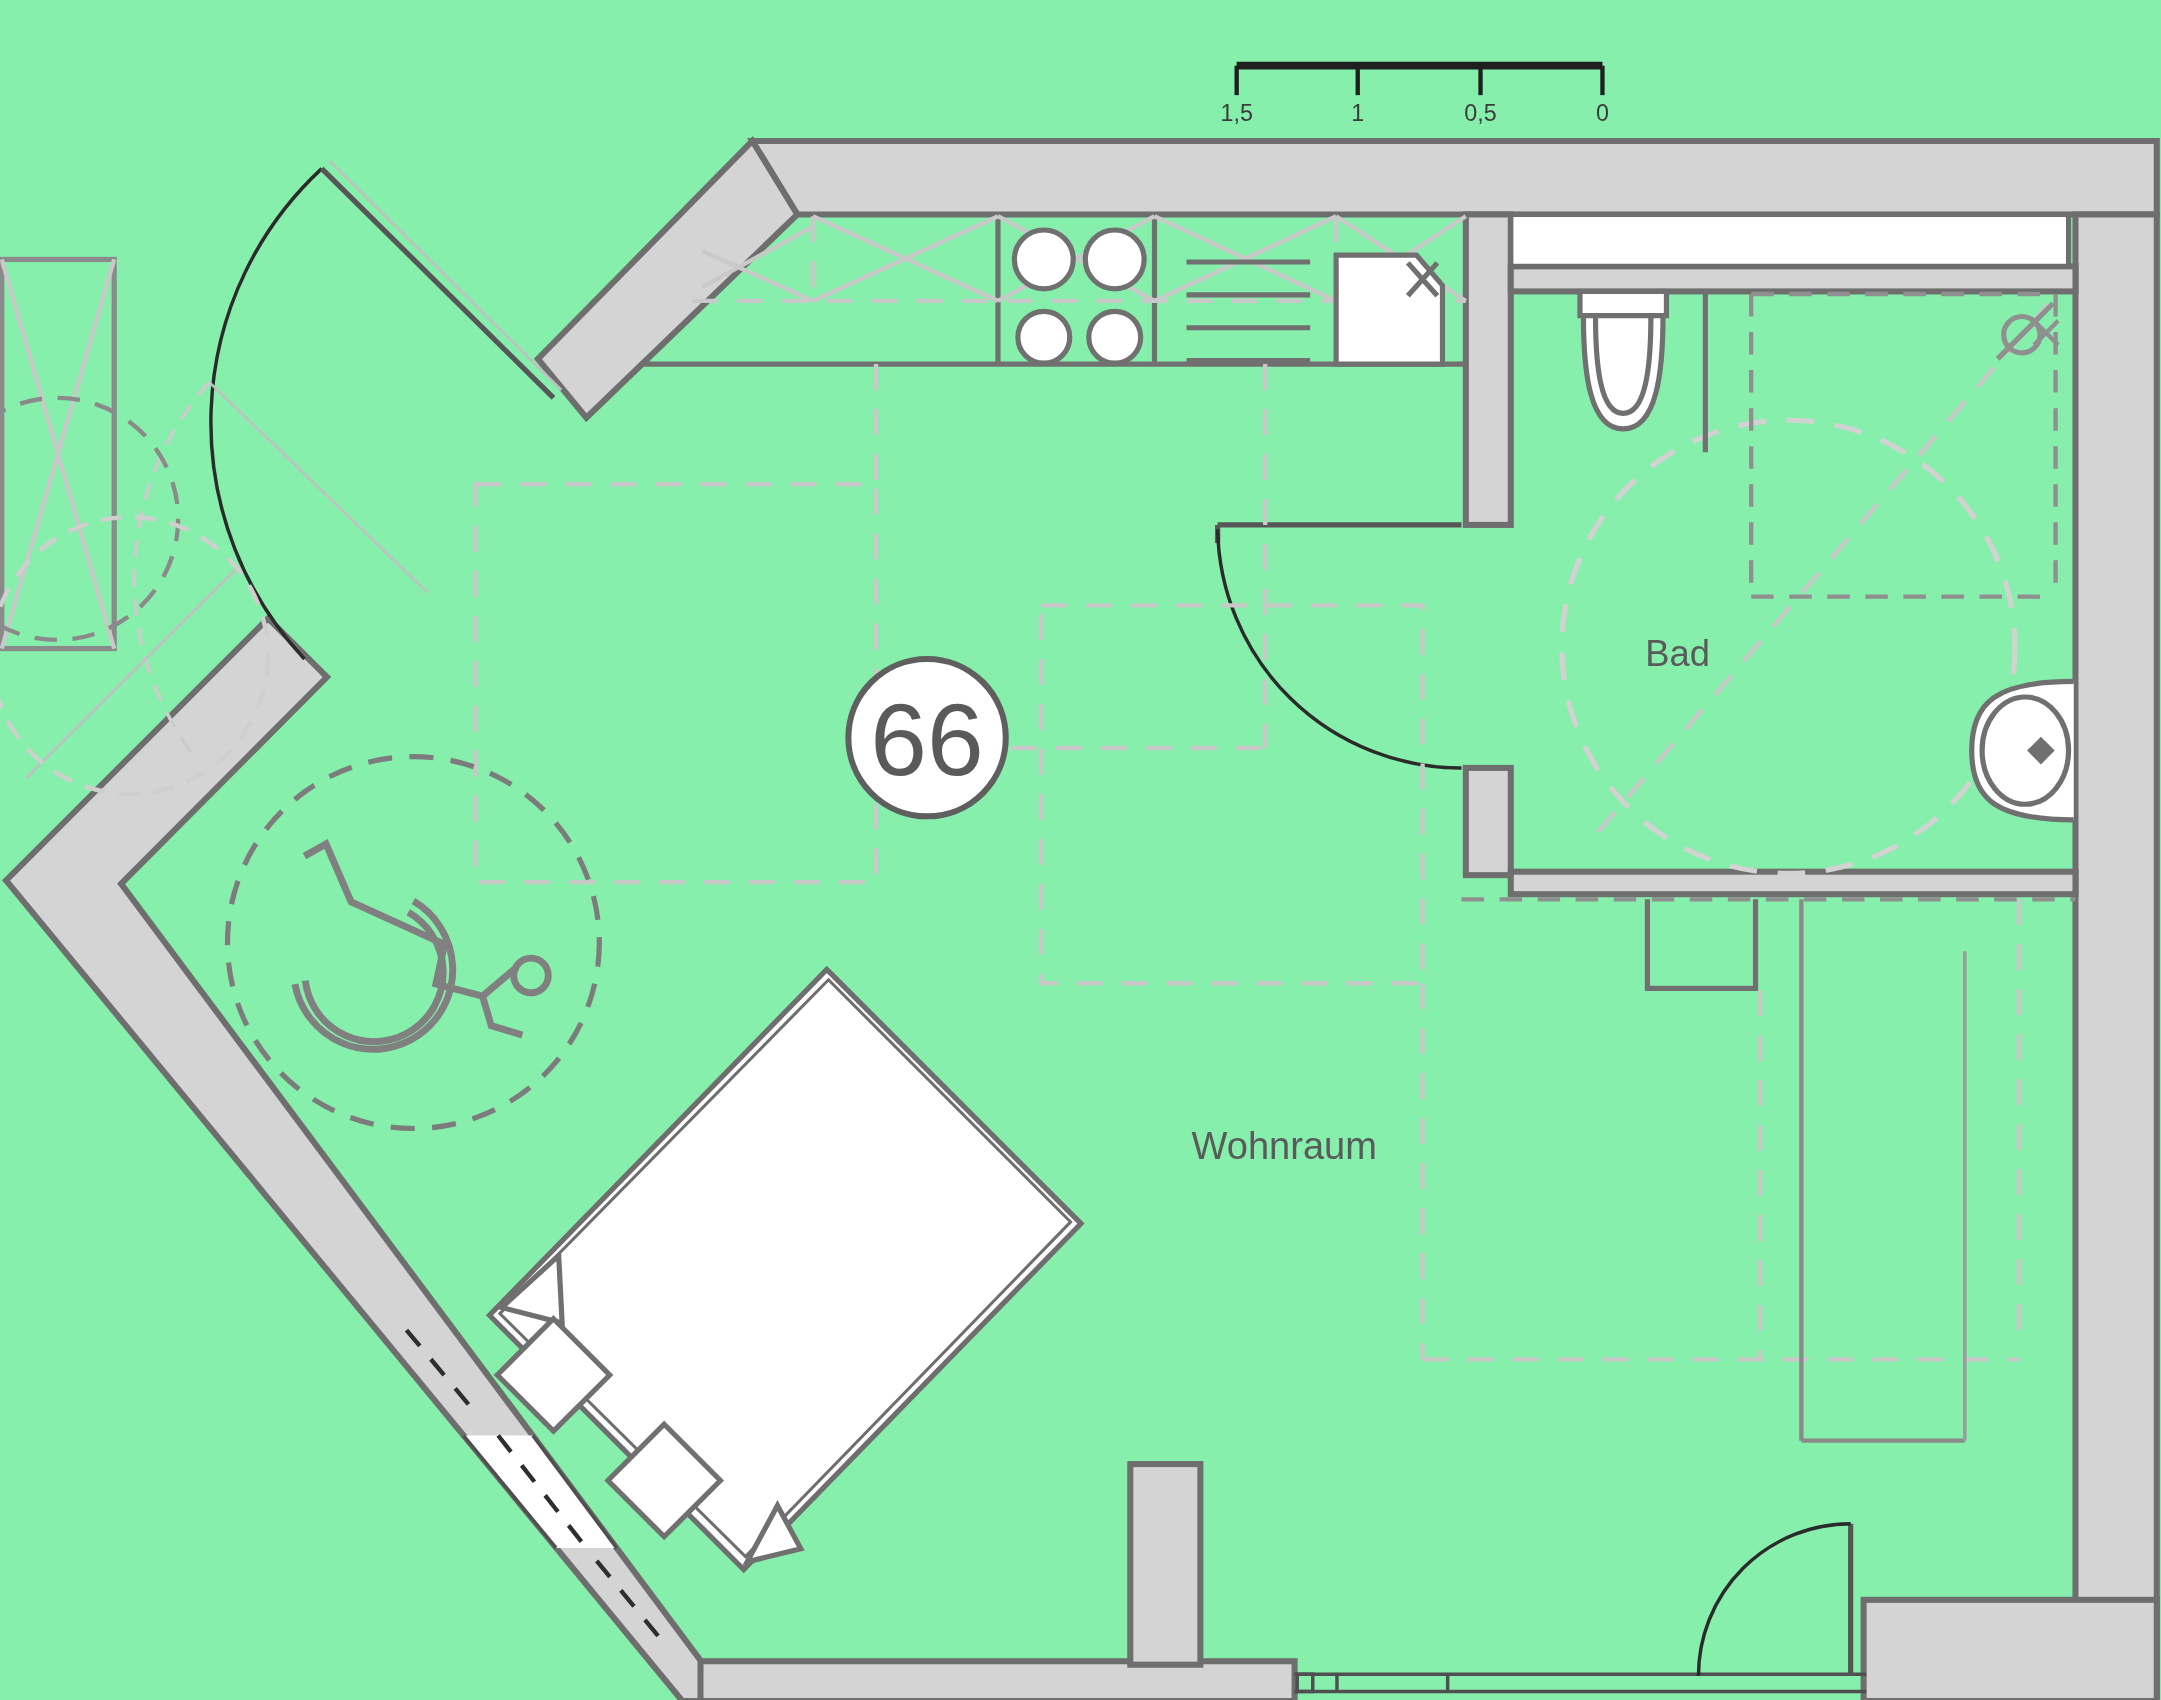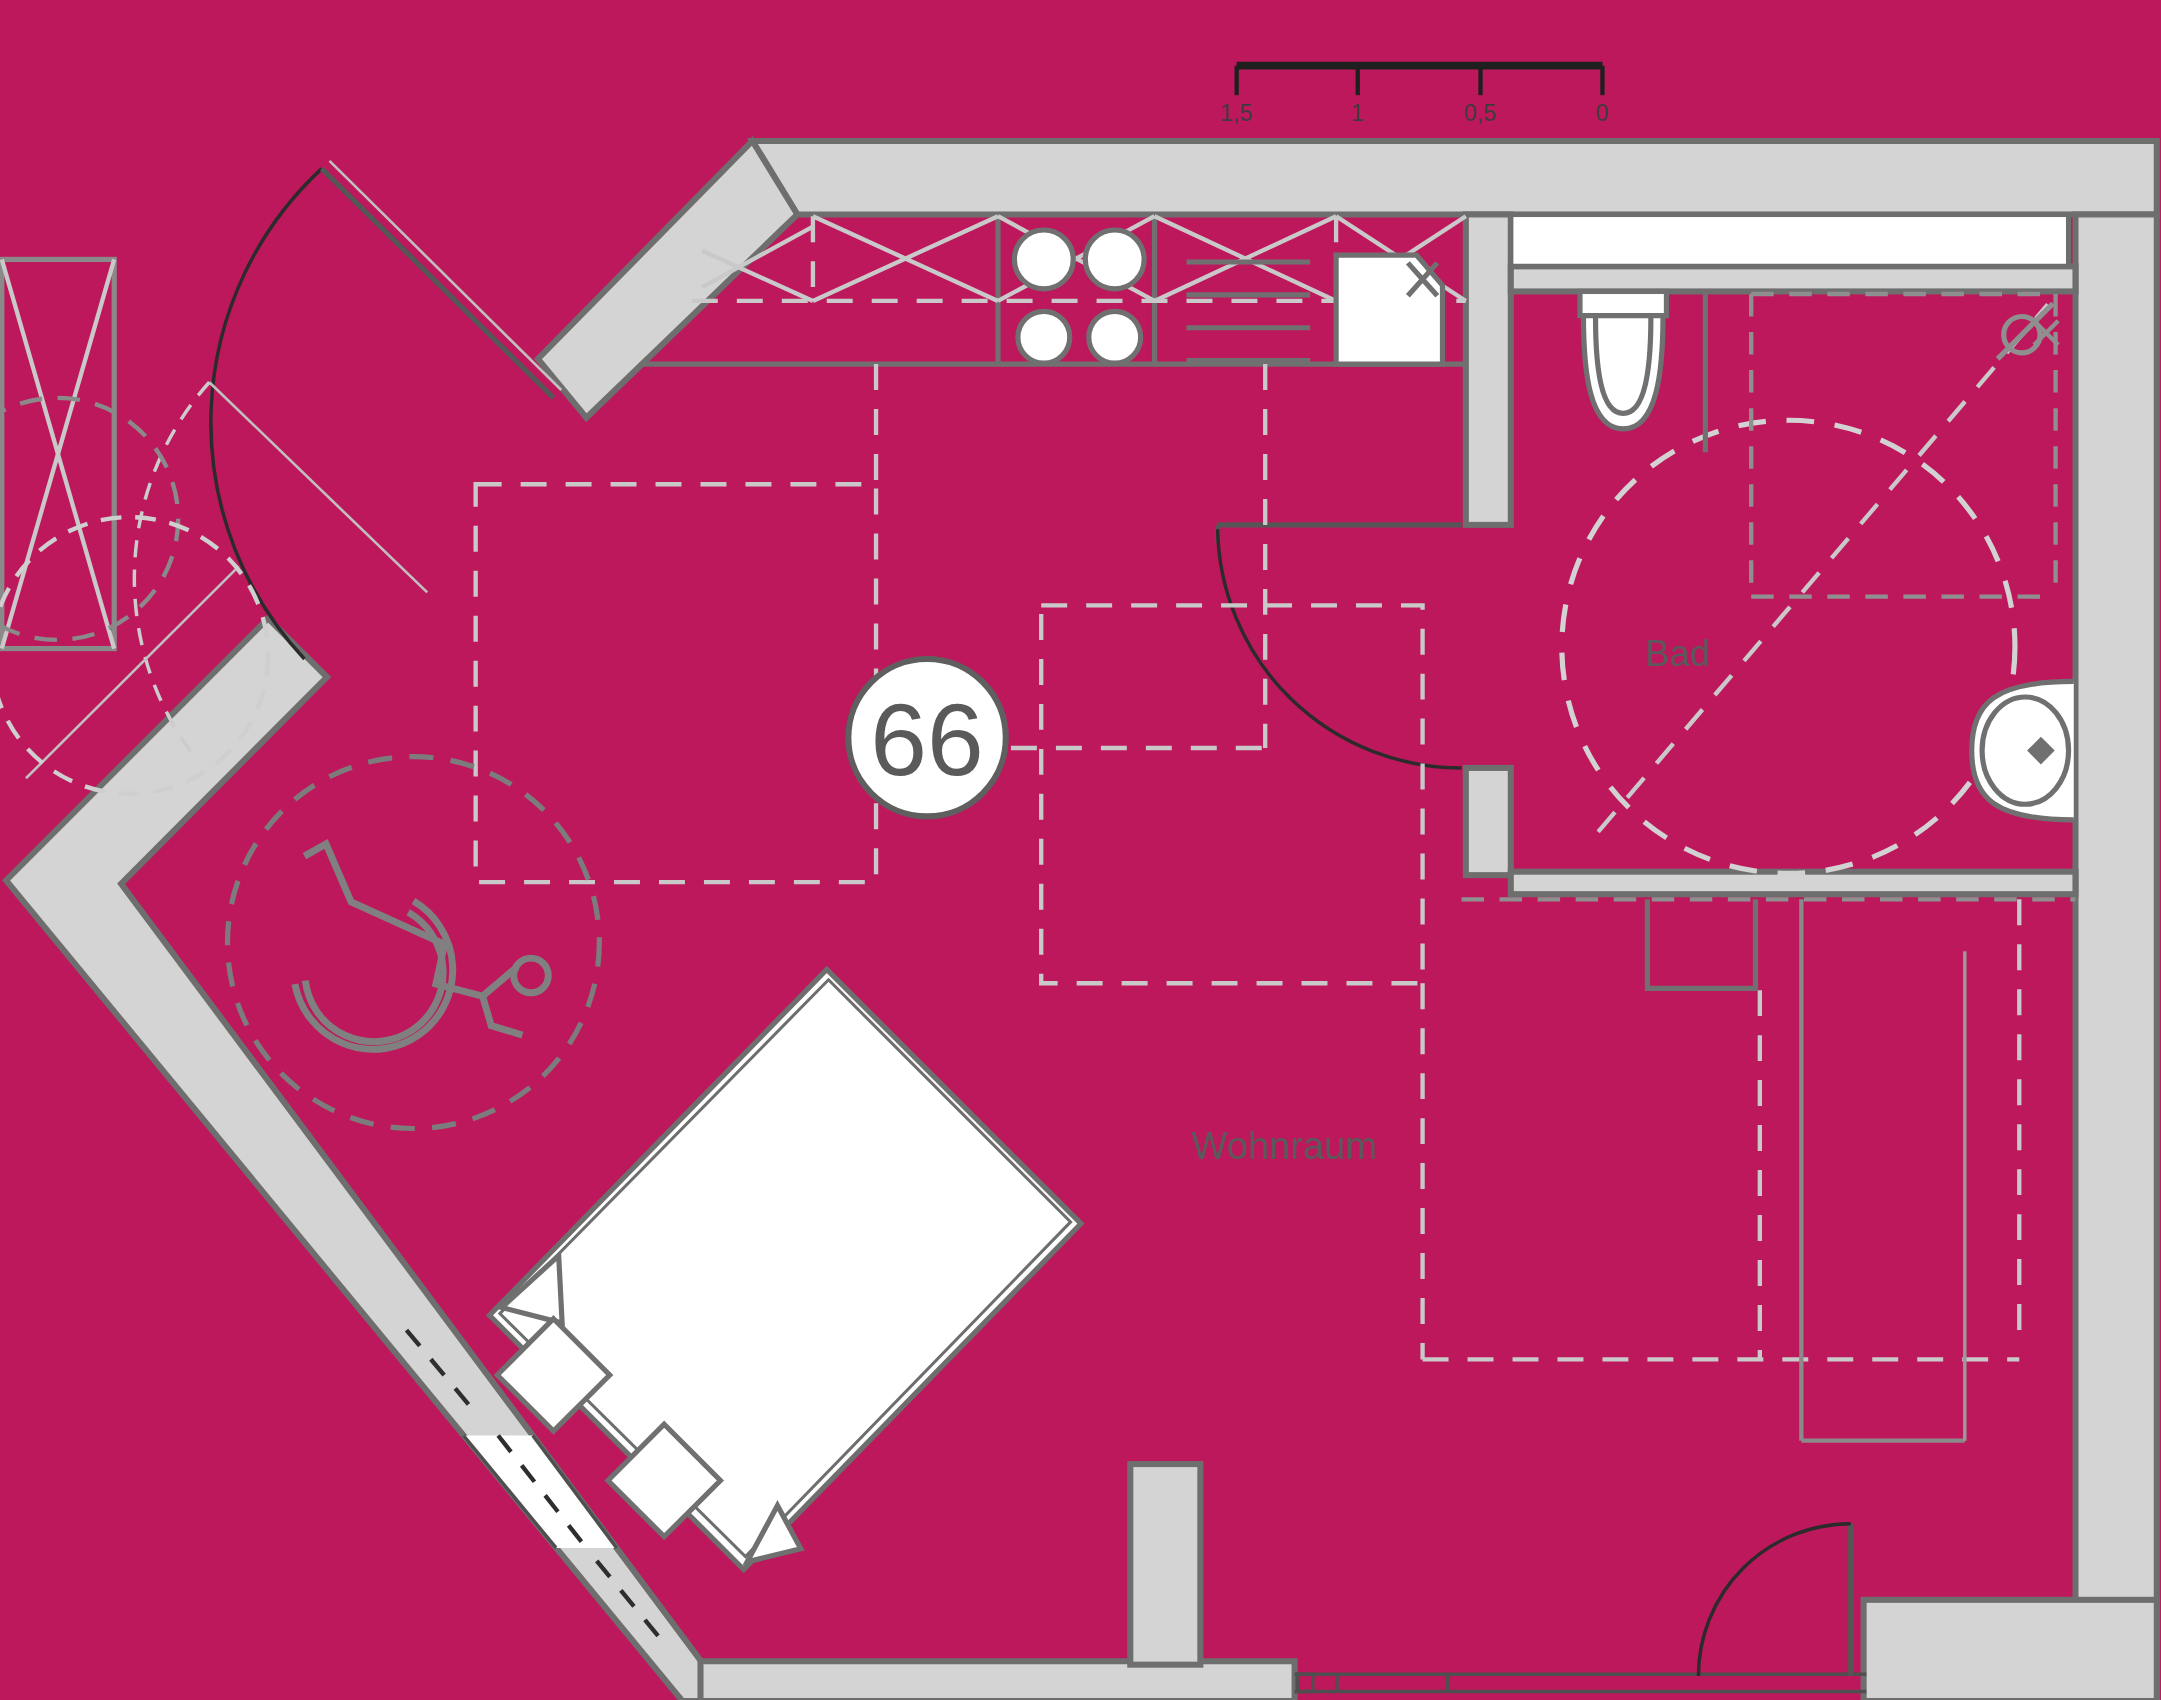--- a/index.html
+++ b/index.html
@@ -1,16 +1,16 @@
 <!DOCTYPE html>
 <html style="font-size:14px"><head>
 <meta charset="utf-8">
 <style>
   html,body{margin:0;padding:0;background:#ffffff;}
-  .page{width:2162px;height:1701px;position:relative;background:#be185d;overflow:hidden;}
+  .page{width:2162px;height:1701px;position:relative;background:#86efac;overflow:hidden;}
   svg{display:block;}
   text{font-family:"Liberation Sans",sans-serif;fill:#5a5a5a;}
   .lbl-room{font-size:44px;}
   .lbl-bad{font-size:42px;}
   .lbl-unit{font-size:118px;}
   .lbl-scale{font-size:27px;fill:#3c3c3c;}
   .wall{fill:#d4d4d4;stroke:#6e6e6e;stroke-width:7;stroke-linejoin:miter;}
   .white-box{fill:#ffffff;stroke:#6e6e6e;stroke-width:6;}
   .fix{stroke:#707070;stroke-width:6;fill:none;}
   .fixw{stroke:#707070;stroke-width:6;fill:#ffffff;}

